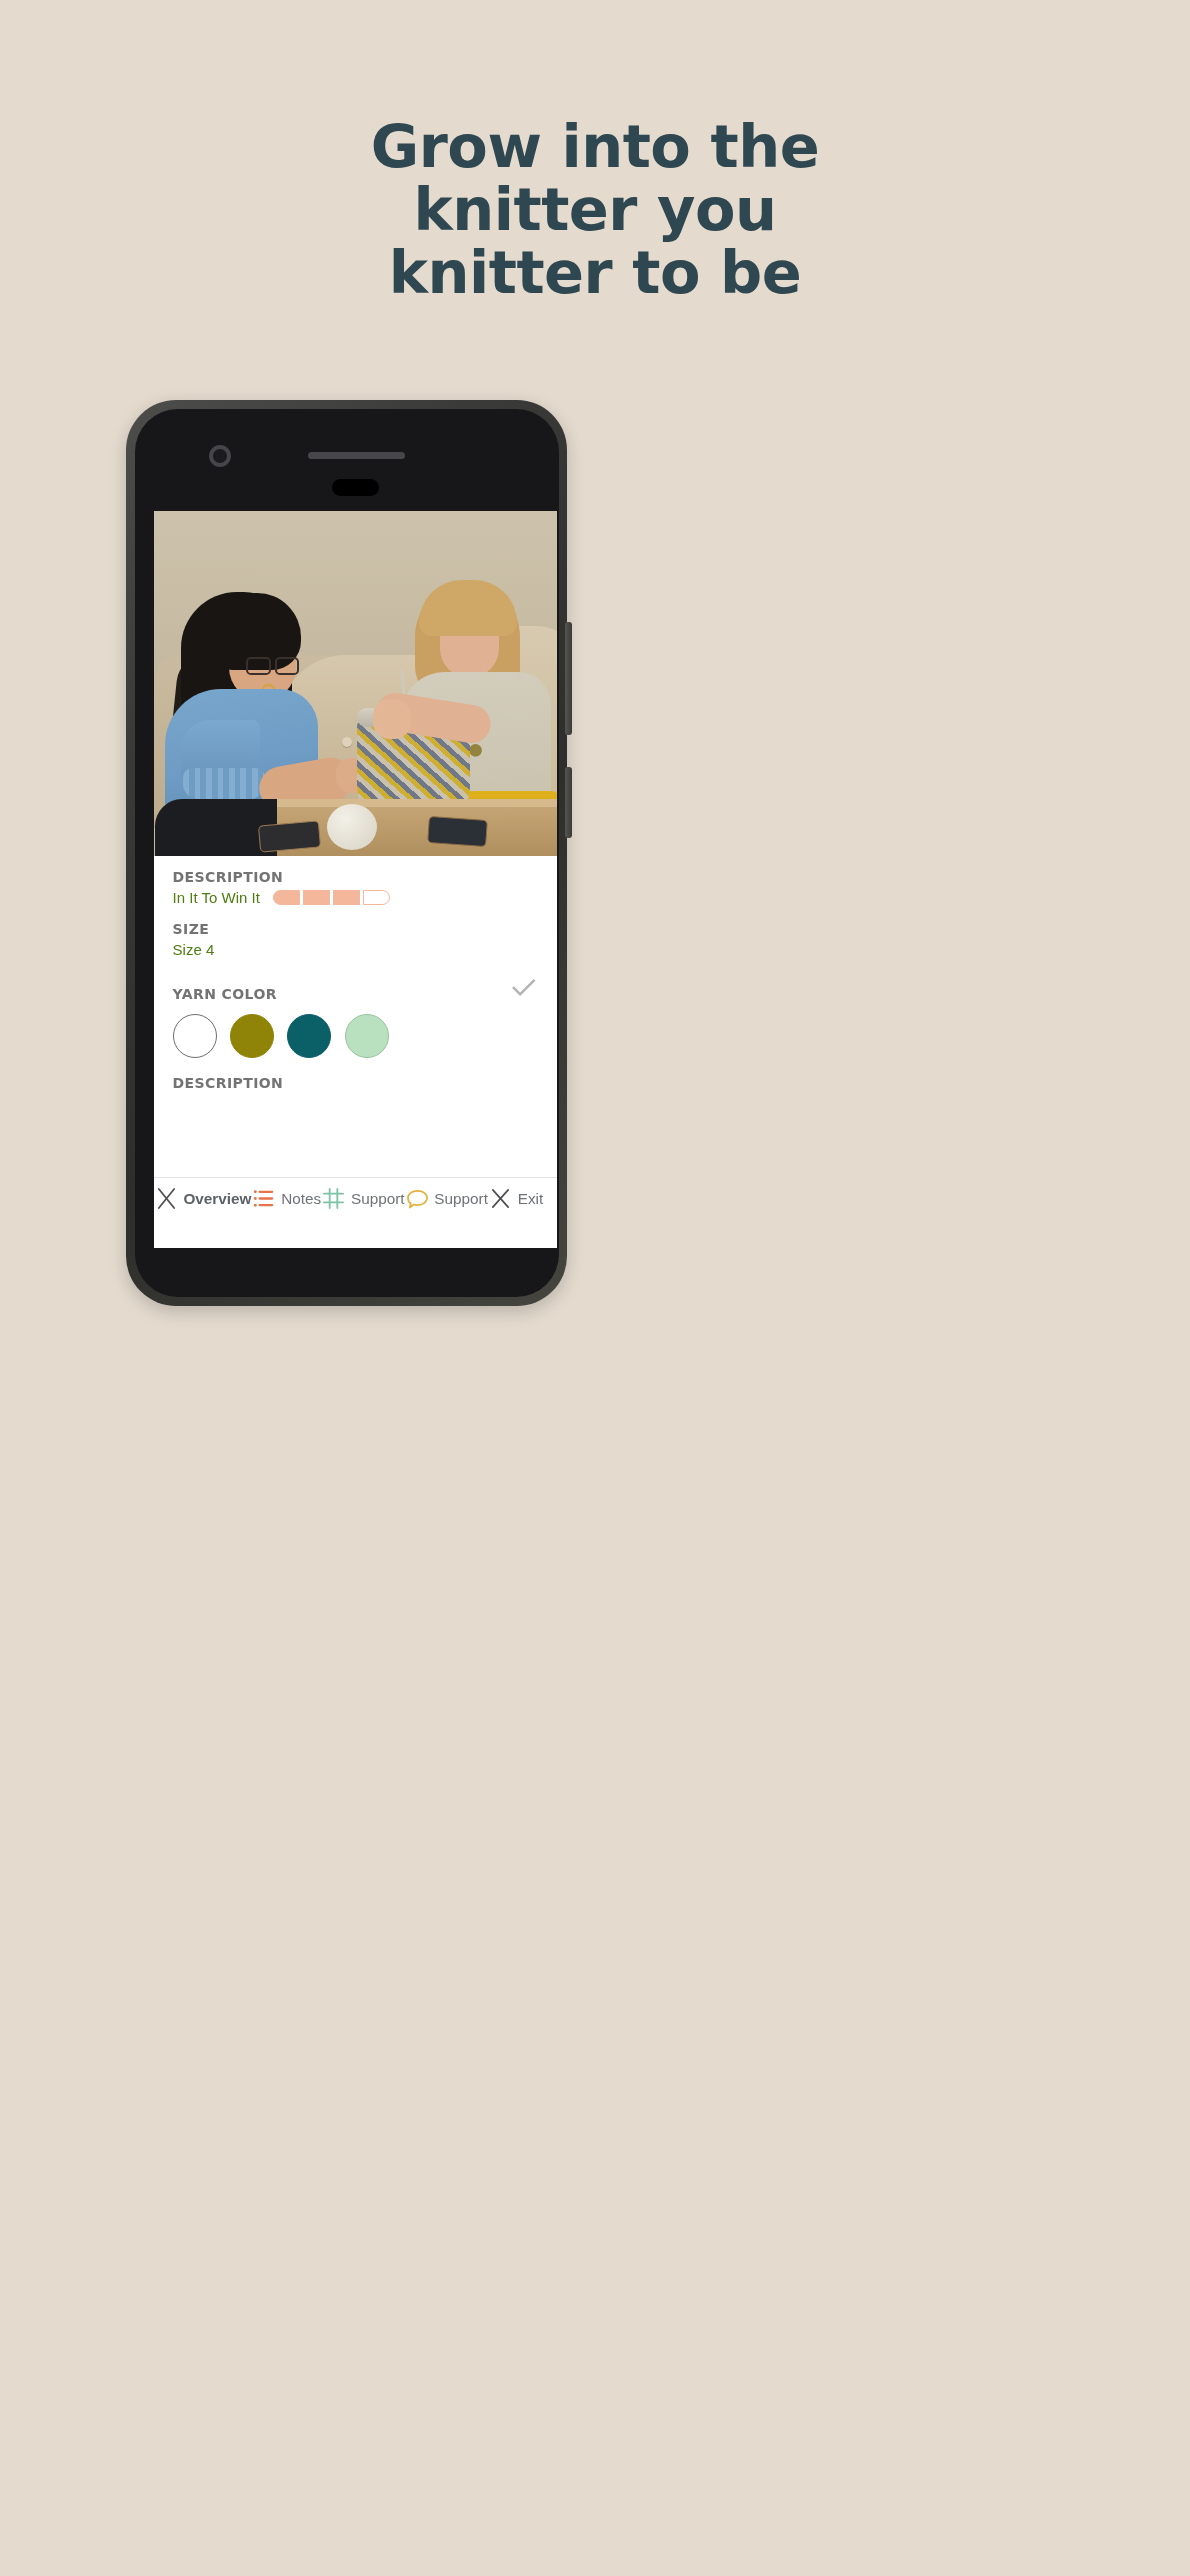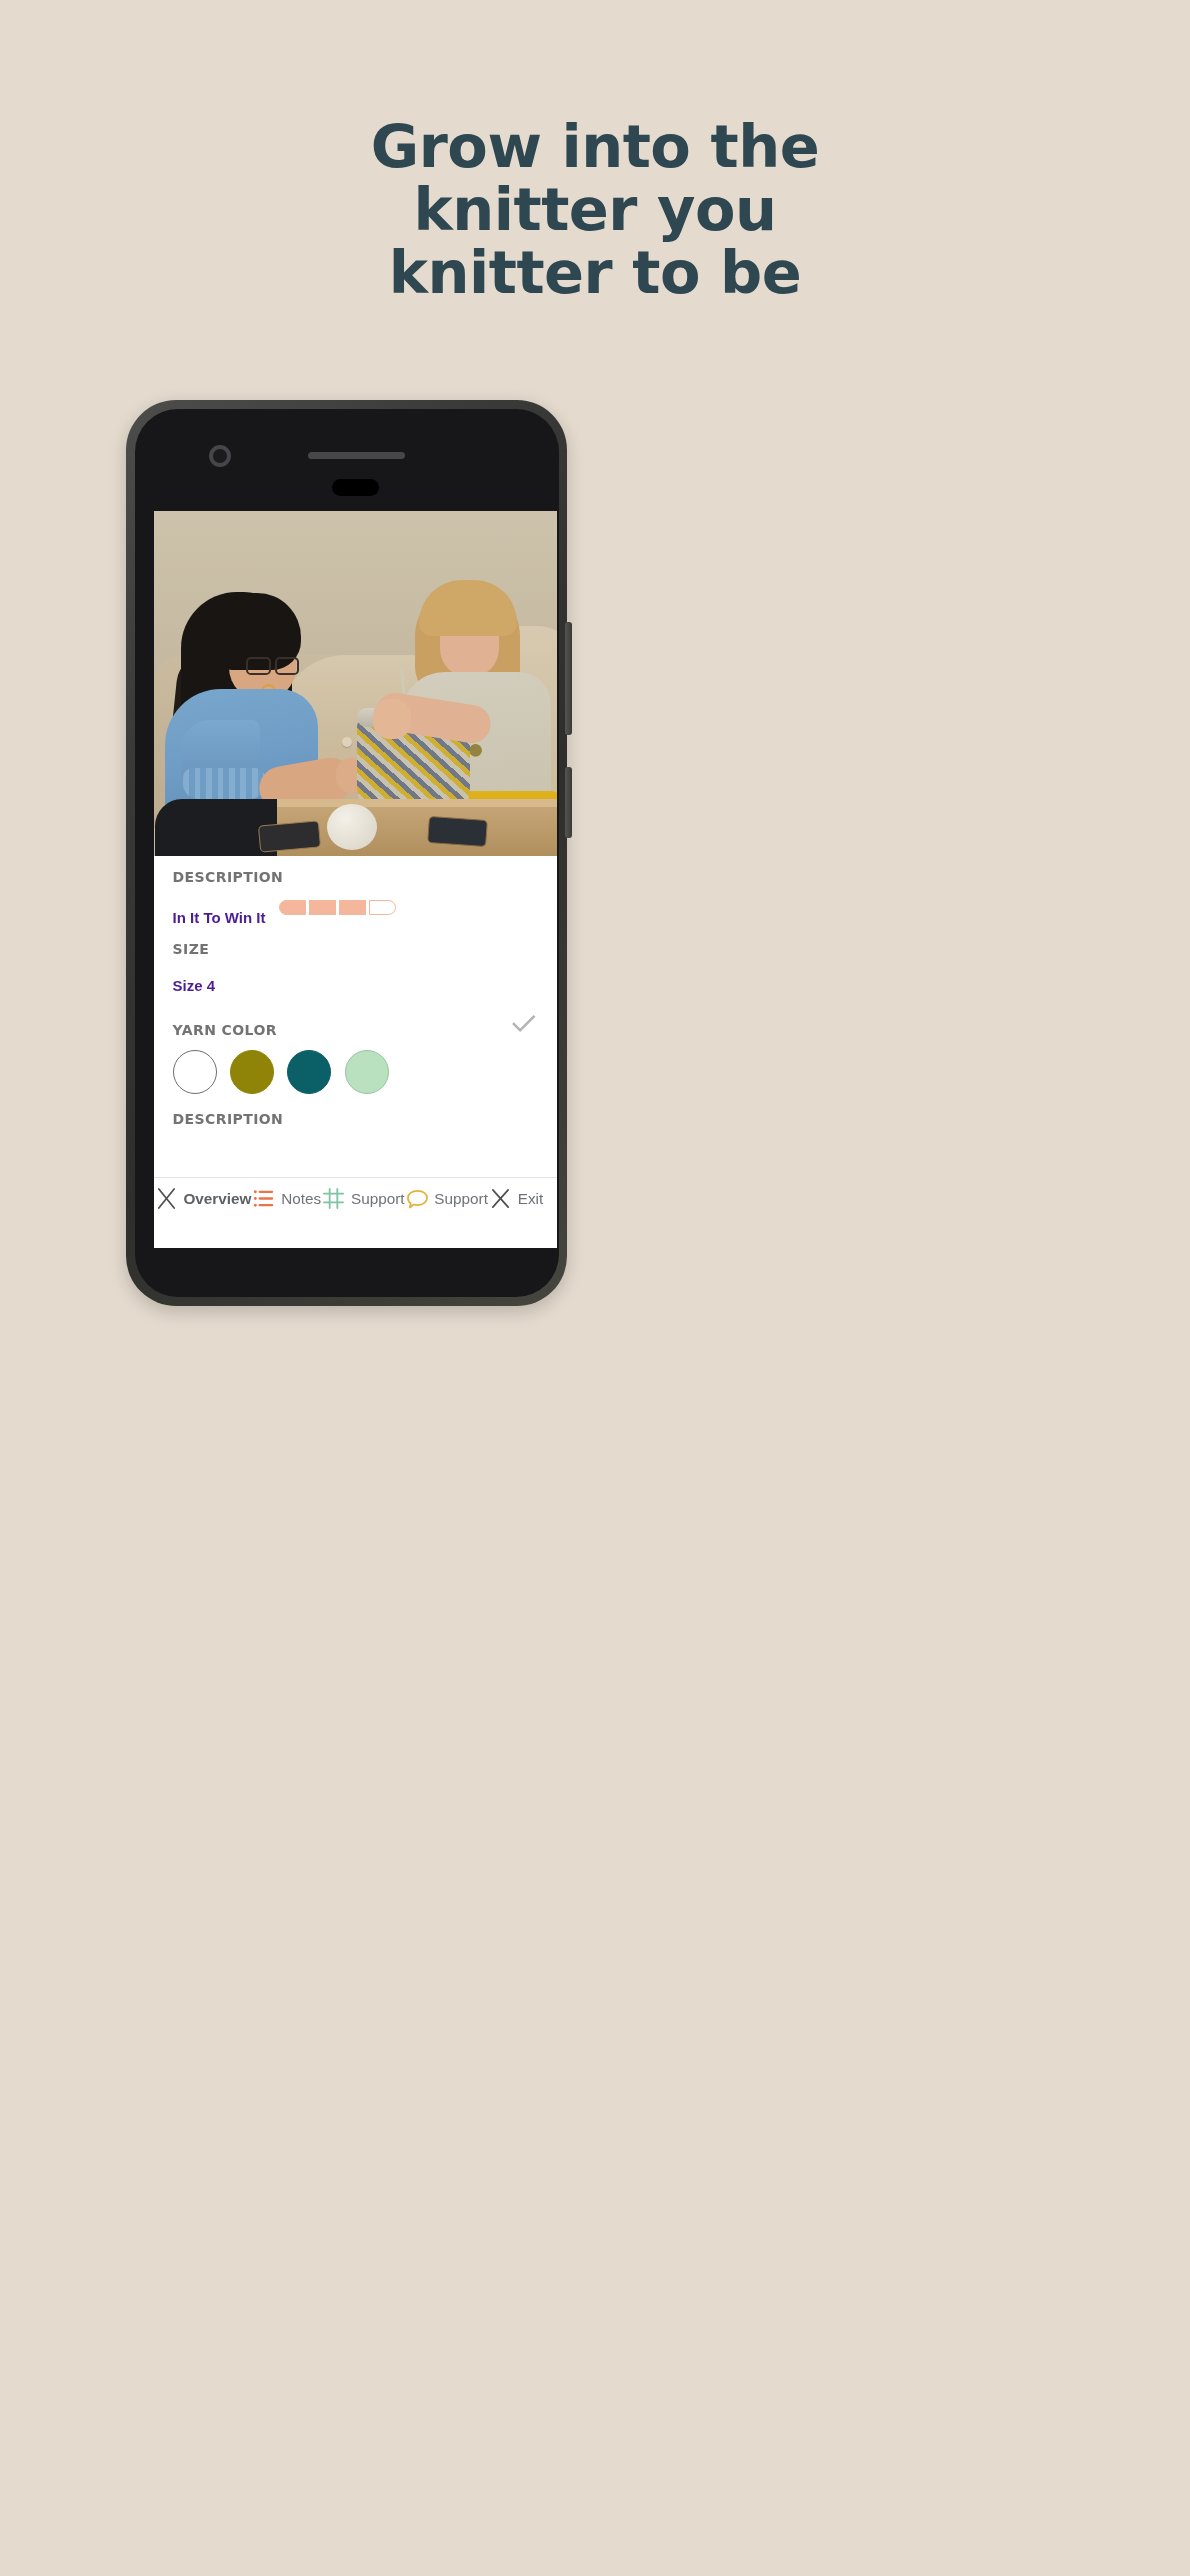--- a/index.html
+++ b/index.html
@@ -185,24 +185,23 @@
   }
   .sec-label {
     color: #737373;
     font-family: "DejaVu Sans", sans-serif;
     font-weight: 700;
     font-size: 14px;
     letter-spacing: 0.4px;
     margin-bottom: 3.8px;
   }
   .sec-value {
-    color: #4c1d95;
+    color: #4d7c0f;
     font-size: 15px;
-    font-weight: 700;
-    margin-top: 20px;
+    font-weight: 400;
   }
   .row-flex { display: flex; align-items: center; }
   .row-between { display:flex; align-items:flex-end; justify-content:space-between; }
 
   
   #difficulty-row { margin-bottom: 15.3px; }
   #difficulty-meter { display: flex; align-items: center; margin-left: 13.4px; gap: 2.9px; }
   .seg {
     width: 27px; height: 15.3px;
     background: #f4b79c;

